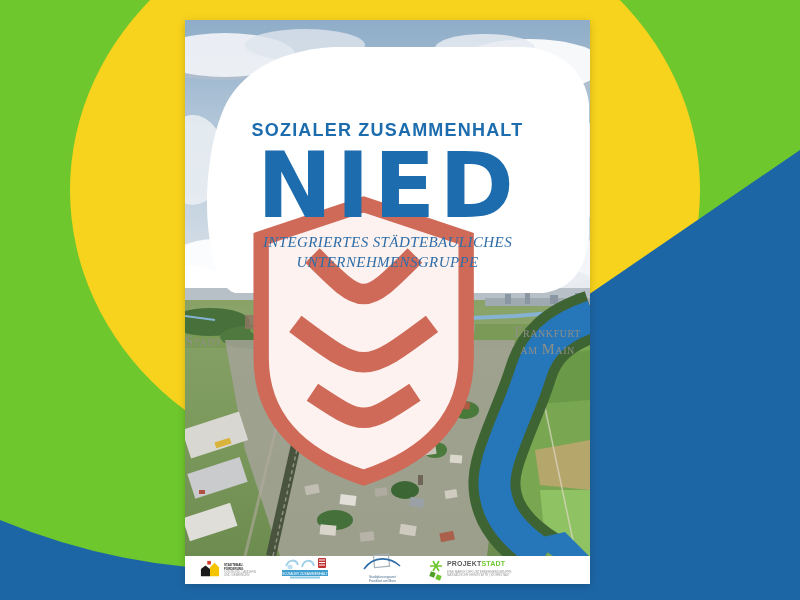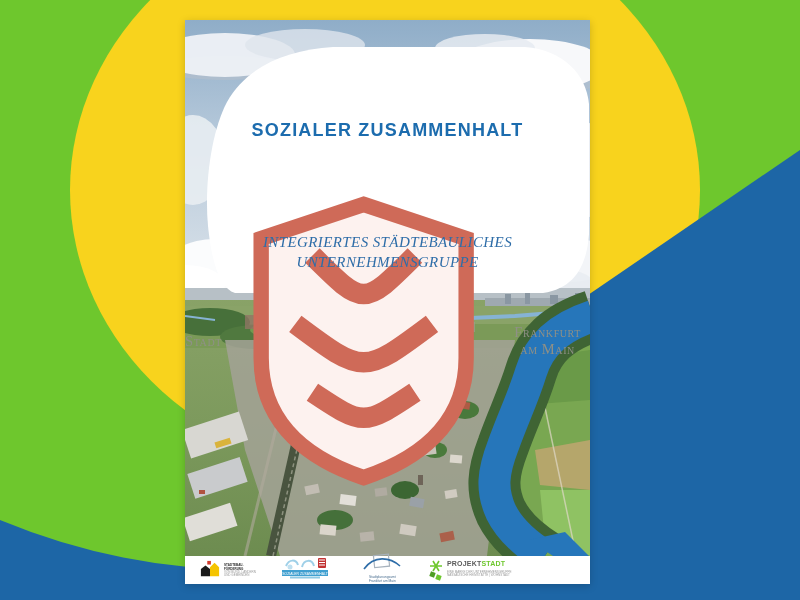--- a/index.html
+++ b/index.html
@@ -182,20 +182,21 @@
       <div class="cover-text">
         <div class="publisher">
           <span>Stadt</span>
           <svg width="15" height="17" viewBox="0 0 16 18">
             <path d="M8,1 L14,3 V10 C14,14 11,16 8,17 C5,16 2,14 2,10 V3 Z" fill="#fdf2ef" stroke="#cf6a58" stroke-width=".9"></path>
             <path d="M5,4 C8,7 8,7 11,4 M4,8 C8,11 8,11 12,8 M5,12 C8,14 8,14 11,12" stroke="#cf6a58" stroke-width="1.2" fill="none"></path>
           </svg>
           <span>Frankfurt am Main</span>
         </div>
         <div class="kicker">SOZIALER ZUSAMMENHALT</div>
+        <div class="title">NIED</div>
         <div class="subtitle">
           <div>INTEGRIERTES STÄDTEBAULICHES</div>
           <div>UNTERNEHMENSGRUPPE</div>
         </div>
       </div>
     </div>
 
     <div class="footer">
       <div class="flogo">
         <svg width="22" height="20" viewBox="0 0 22 22">

